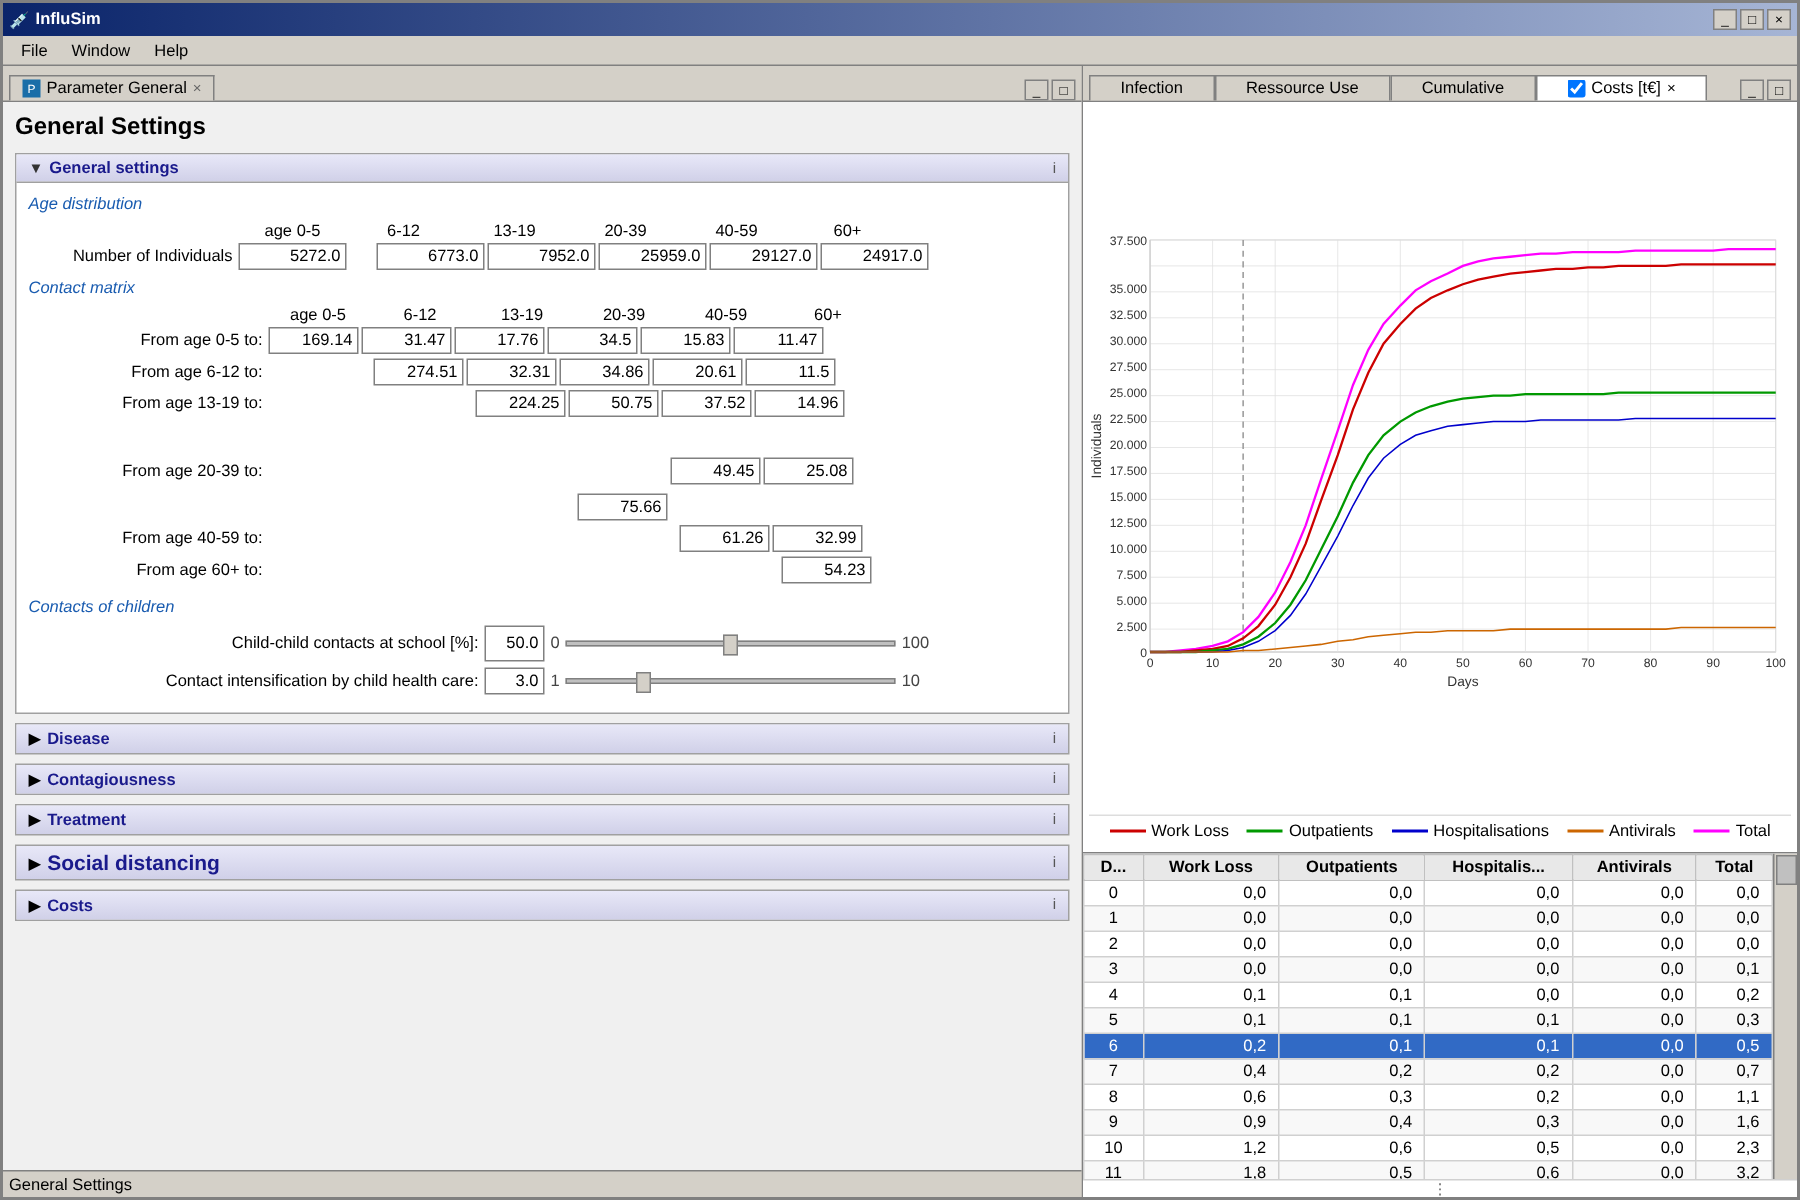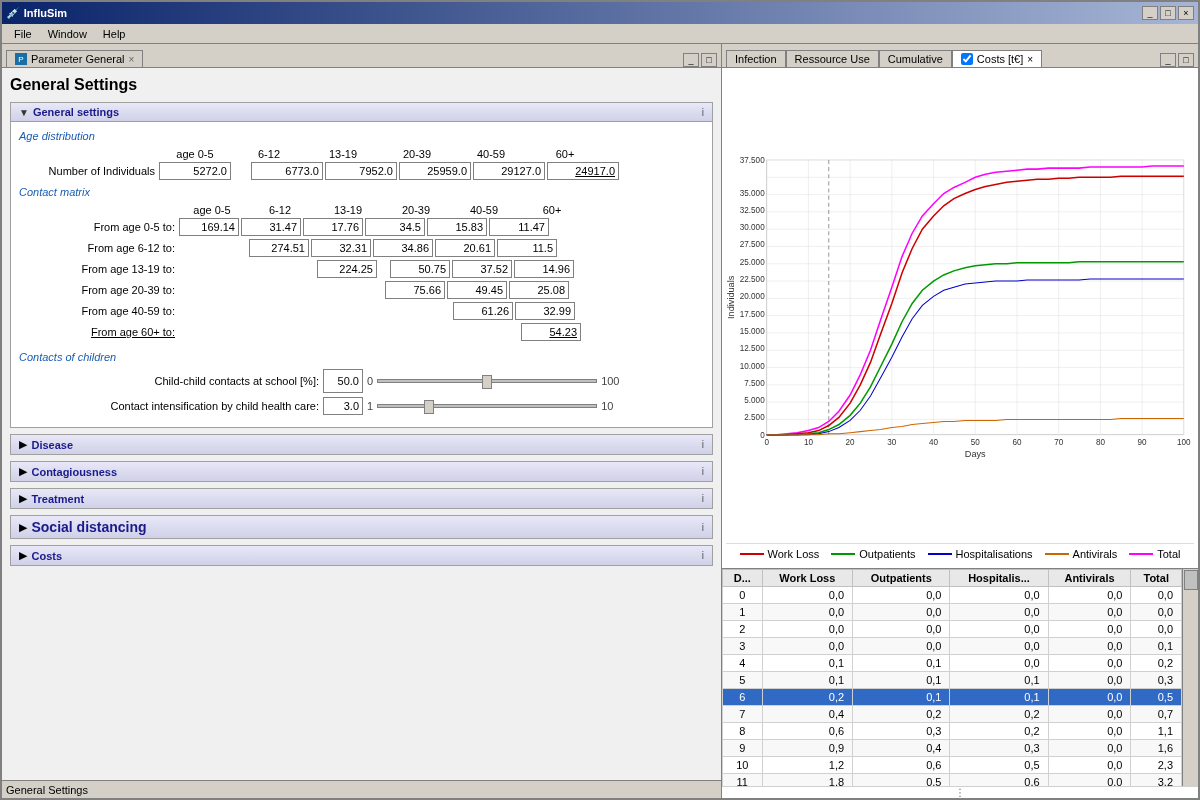--- a/index.html
+++ b/index.html
@@ -42,21 +42,21 @@
     
     .collapsed-section { background: white; border: 1px solid #a0a0a0; margin-bottom: 6px; }
     .collapsed-header { background: linear-gradient(to bottom, #e8e8f8, #d0d0e8); padding: 3px 8px; display: flex; align-items: center; justify-content: space-between; cursor: pointer; }
     
     .status-bar { height: 18px; background: #d4d0c8; border-top: 1px solid #808080; display: flex; align-items: center; padding: 0 4px; }
     
     
     .right-panel { flex: 1; display: flex; flex-direction: column; background: #d4d0c8; }
     
     .chart-tabs { background: #d4d0c8; height: 24px; display: flex; align-items: flex-end; padding: 0 4px; border-bottom: 1px solid #808080; }
-    .chart-tab { background: #d4d0c8; border: 1px solid #808080; border-bottom: none; padding: 2px 8px; font-size: 11px; cursor: pointer; }
+    .chart-tab { background: #d4d0c8; border: 1px solid #808080; border-bottom: none; padding: 2px 20px; font-size: 11px; cursor: pointer; }
     .chart-tab.active { background: white; }
     .chart-tab-with-close { display: flex; align-items: center; gap: 4px; }
     .chart-tab-checkbox { width: 12px; height: 12px; }
     
     .chart-area { background: white; flex: 1; padding: 4px; position: relative; display: flex; flex-direction: column; }
     
     .chart-container { flex: 1; position: relative; min-height: 0; }
     
     svg.chart { width: 100%; height: 100%; }
     
@@ -145,21 +145,21 @@
               <div style="width:72px; text-align:center; font-size:11px; margin-left:2px;">60+</div>
             </div>
 
             <div style="display:flex; align-items:center; margin-bottom:6px;">
               <div style="width:140px; text-align:right; font-size:11px; padding-right:4px;">Number of Individuals</div>
               <input type="text" class="num-input" value="5272.0" style="">
               <input type="text" class="num-input" value="6773.0" style="margin-left: 20px;">
               <input type="text" class="num-input" value="7952.0" style="margin-left: 2px;">
               <input type="text" class="num-input" value="25959.0" style="margin-left: 2px;">
               <input type="text" class="num-input" value="29127.0" style="margin-left: 2px;">
-              <input type="text" class="num-input" value="24917.0" style="margin-left: 2px; text-decoration: underline;">
+              <input type="text" class="num-input" value="24917.0" style="margin-left: 2px;">
             </div>
 
             <div class="subsection-title">Contact matrix</div>
 
             <div style="display:flex; align-items:center; margin-bottom:2px;">
               <div style="width:160px;"></div>
               <div style="width:66px; text-align:center; font-size:11px;">age 0-5</div>
               <div style="width:66px; text-align:center; font-size:11px; margin-left:2px;">6-12</div>
               <div style="width:66px; text-align:center; font-size:11px; margin-left:2px;">13-19</div>
               <div style="width:66px; text-align:center; font-size:11px; margin-left:2px;">20-39</div>
@@ -185,46 +185,46 @@
               <input type="text" class="num-input-sm" value="34.86" style="margin-left: 2px;">
               <input type="text" class="num-input-sm" value="20.61" style="margin-left: 2px;">
               <input type="text" class="num-input-sm" value="11.5" style="margin-left: 2px;">
             </div>
 
             <div style="display:flex; align-items:center; margin-bottom:3px;">
               <div style="width:160px; text-align:right; font-size:11px; padding-right:4px;">From age 13-19 to:</div>
               <div style="width:68px;"></div>
               <div style="width:68px;"></div>
               <input type="text" class="num-input-sm" value="224.25" style="margin-left: 2px;">
-              <input type="text" class="num-input-sm" value="50.75" style="margin-left: 13px;">
+              <input type="text" class="num-input-sm" value="50.75" style="margin-left: 2px;">
               <input type="text" class="num-input-sm" value="37.52" style="margin-left: 2px;">
               <input type="text" class="num-input-sm" value="14.96" style="margin-left: 2px;">
             </div>
 
             <div style="display:flex; align-items:center; margin-bottom:3px;">
               <div style="width:160px; text-align:right; font-size:11px; padding-right:4px;">From age 20-39 to:</div>
               <div style="width:68px;"></div>
               <div style="width:68px;"></div>
               <div style="width:68px;"></div>
-              <input type="text" class="num-input-sm" value="75.66" style="margin-left: 2px;">
+              <input type="text" class="num-input-sm" value="75.66" style="margin-left: 2px; margin-top: 48px;">
               <input type="text" class="num-input-sm" value="49.45" style="margin-left: 2px;">
               <input type="text" class="num-input-sm" value="25.08" style="margin-left: 2px;">
             </div>
 
             <div style="display:flex; align-items:center; margin-bottom:3px;">
               <div style="width:160px; text-align:right; font-size:11px; padding-right:4px;">From age 40-59 to:</div>
               <div style="width:68px;"></div>
               <div style="width:68px;"></div>
               <div style="width:68px;"></div>
               <div style="width:68px;"></div>
               <input type="text" class="num-input-sm" value="61.26" style="margin-left: 2px;">
               <input type="text" class="num-input-sm" value="32.99" style="margin-left: 2px;">
             </div>
 
-            <div style="display:flex; align-items:center; margin-bottom:3px;text-decoration:underline;">
+            <div style="display:flex; align-items:center; margin-bottom:3px;">
               <div style="width:160px; text-align:right; font-size:11px; padding-right:4px;">From age 60+ to:</div>
               <div style="width:68px;"></div>
               <div style="width:68px;"></div>
               <div style="width:68px;"></div>
               <div style="width:68px;"></div>
               <div style="width:68px;"></div>
               <input type="text" class="num-input-sm" value="54.23" style="margin-left: 2px;">
             </div>
 
             <div style="margin-top:10px;">

